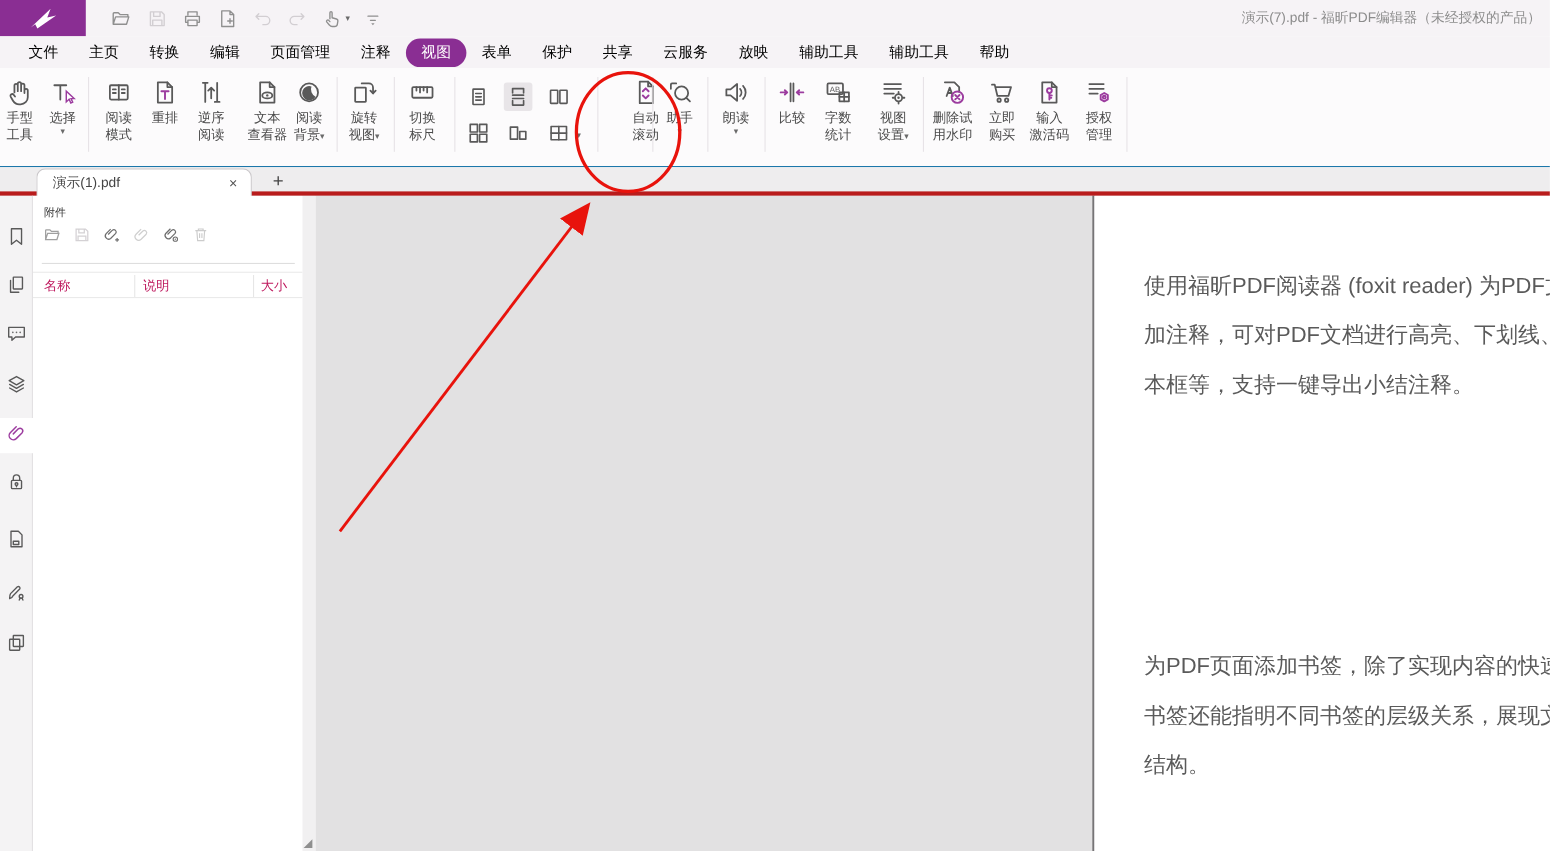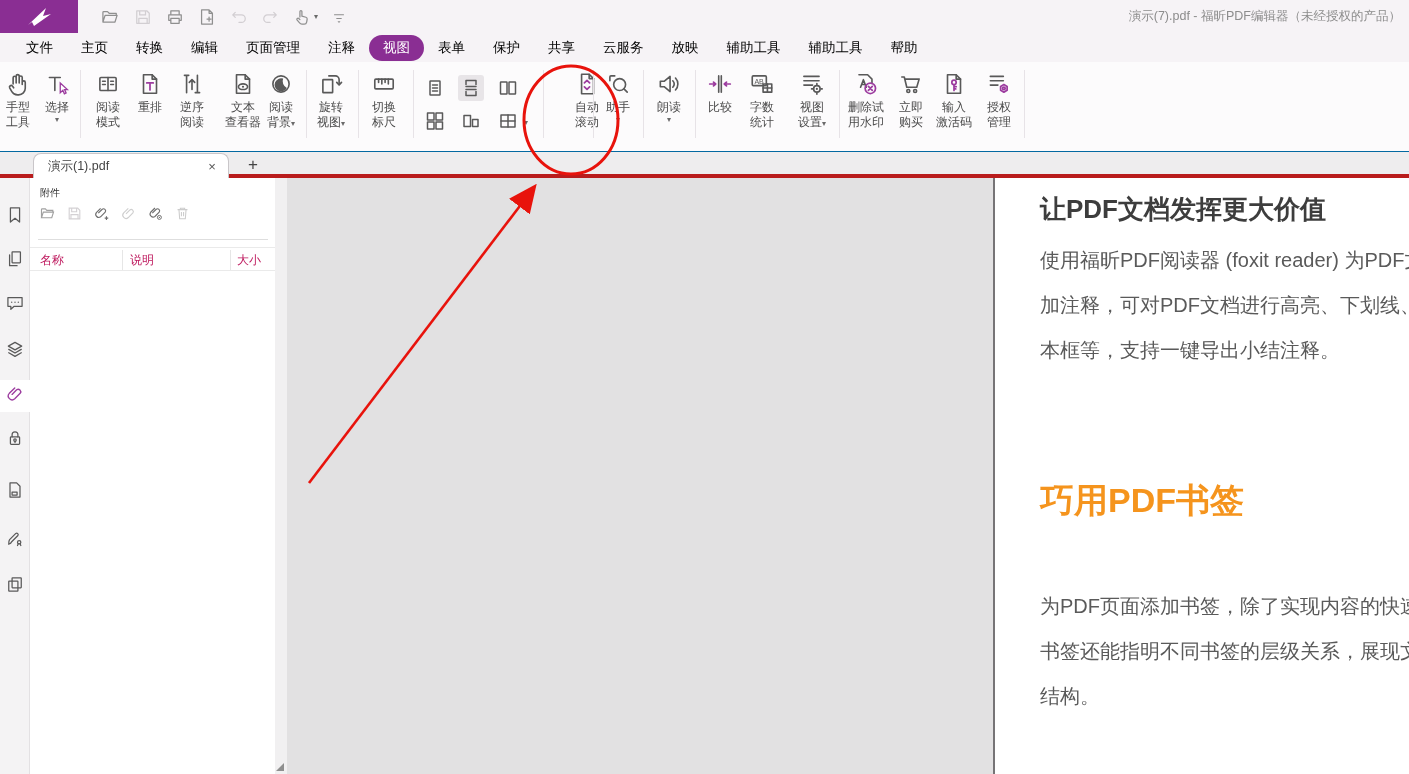--- a/index.html
+++ b/index.html
@@ -550,27 +550,25 @@
     </div>
   </div>
 
   <div class="splitter">
     <div class="split-grip"></div>
   </div>
 
   <div class="canvas"></div>
   <div class="page-edge"></div>
   <div class="pdf-page">
-    <div class="pg-h1">让PDF文档发挥更大价值</div>
     <div class="pg-p1">
       <div>使用福昕PDF阅读器 (foxit reader) 为PDF文档</div>
       <div>加注释，可对PDF文档进行高亮、下划线、注释文</div>
       <div>本框等，支持一键导出小结注释。</div>
     </div>
-    <div class="pg-h2">巧用PDF书签</div>
     <div class="pg-p2">
       <div>为PDF页面添加书签，除了实现内容的快速跳</div>
       <div>书签还能指明不同书签的层级关系，展现文档</div>
       <div>结构。</div>
     </div>
   </div>
 
   <svg class="overlay" viewBox="0 0 1409 774">
     <defs>
       <marker id="ah" markerWidth="11" markerHeight="10" refX="8" refY="5" orient="auto">

